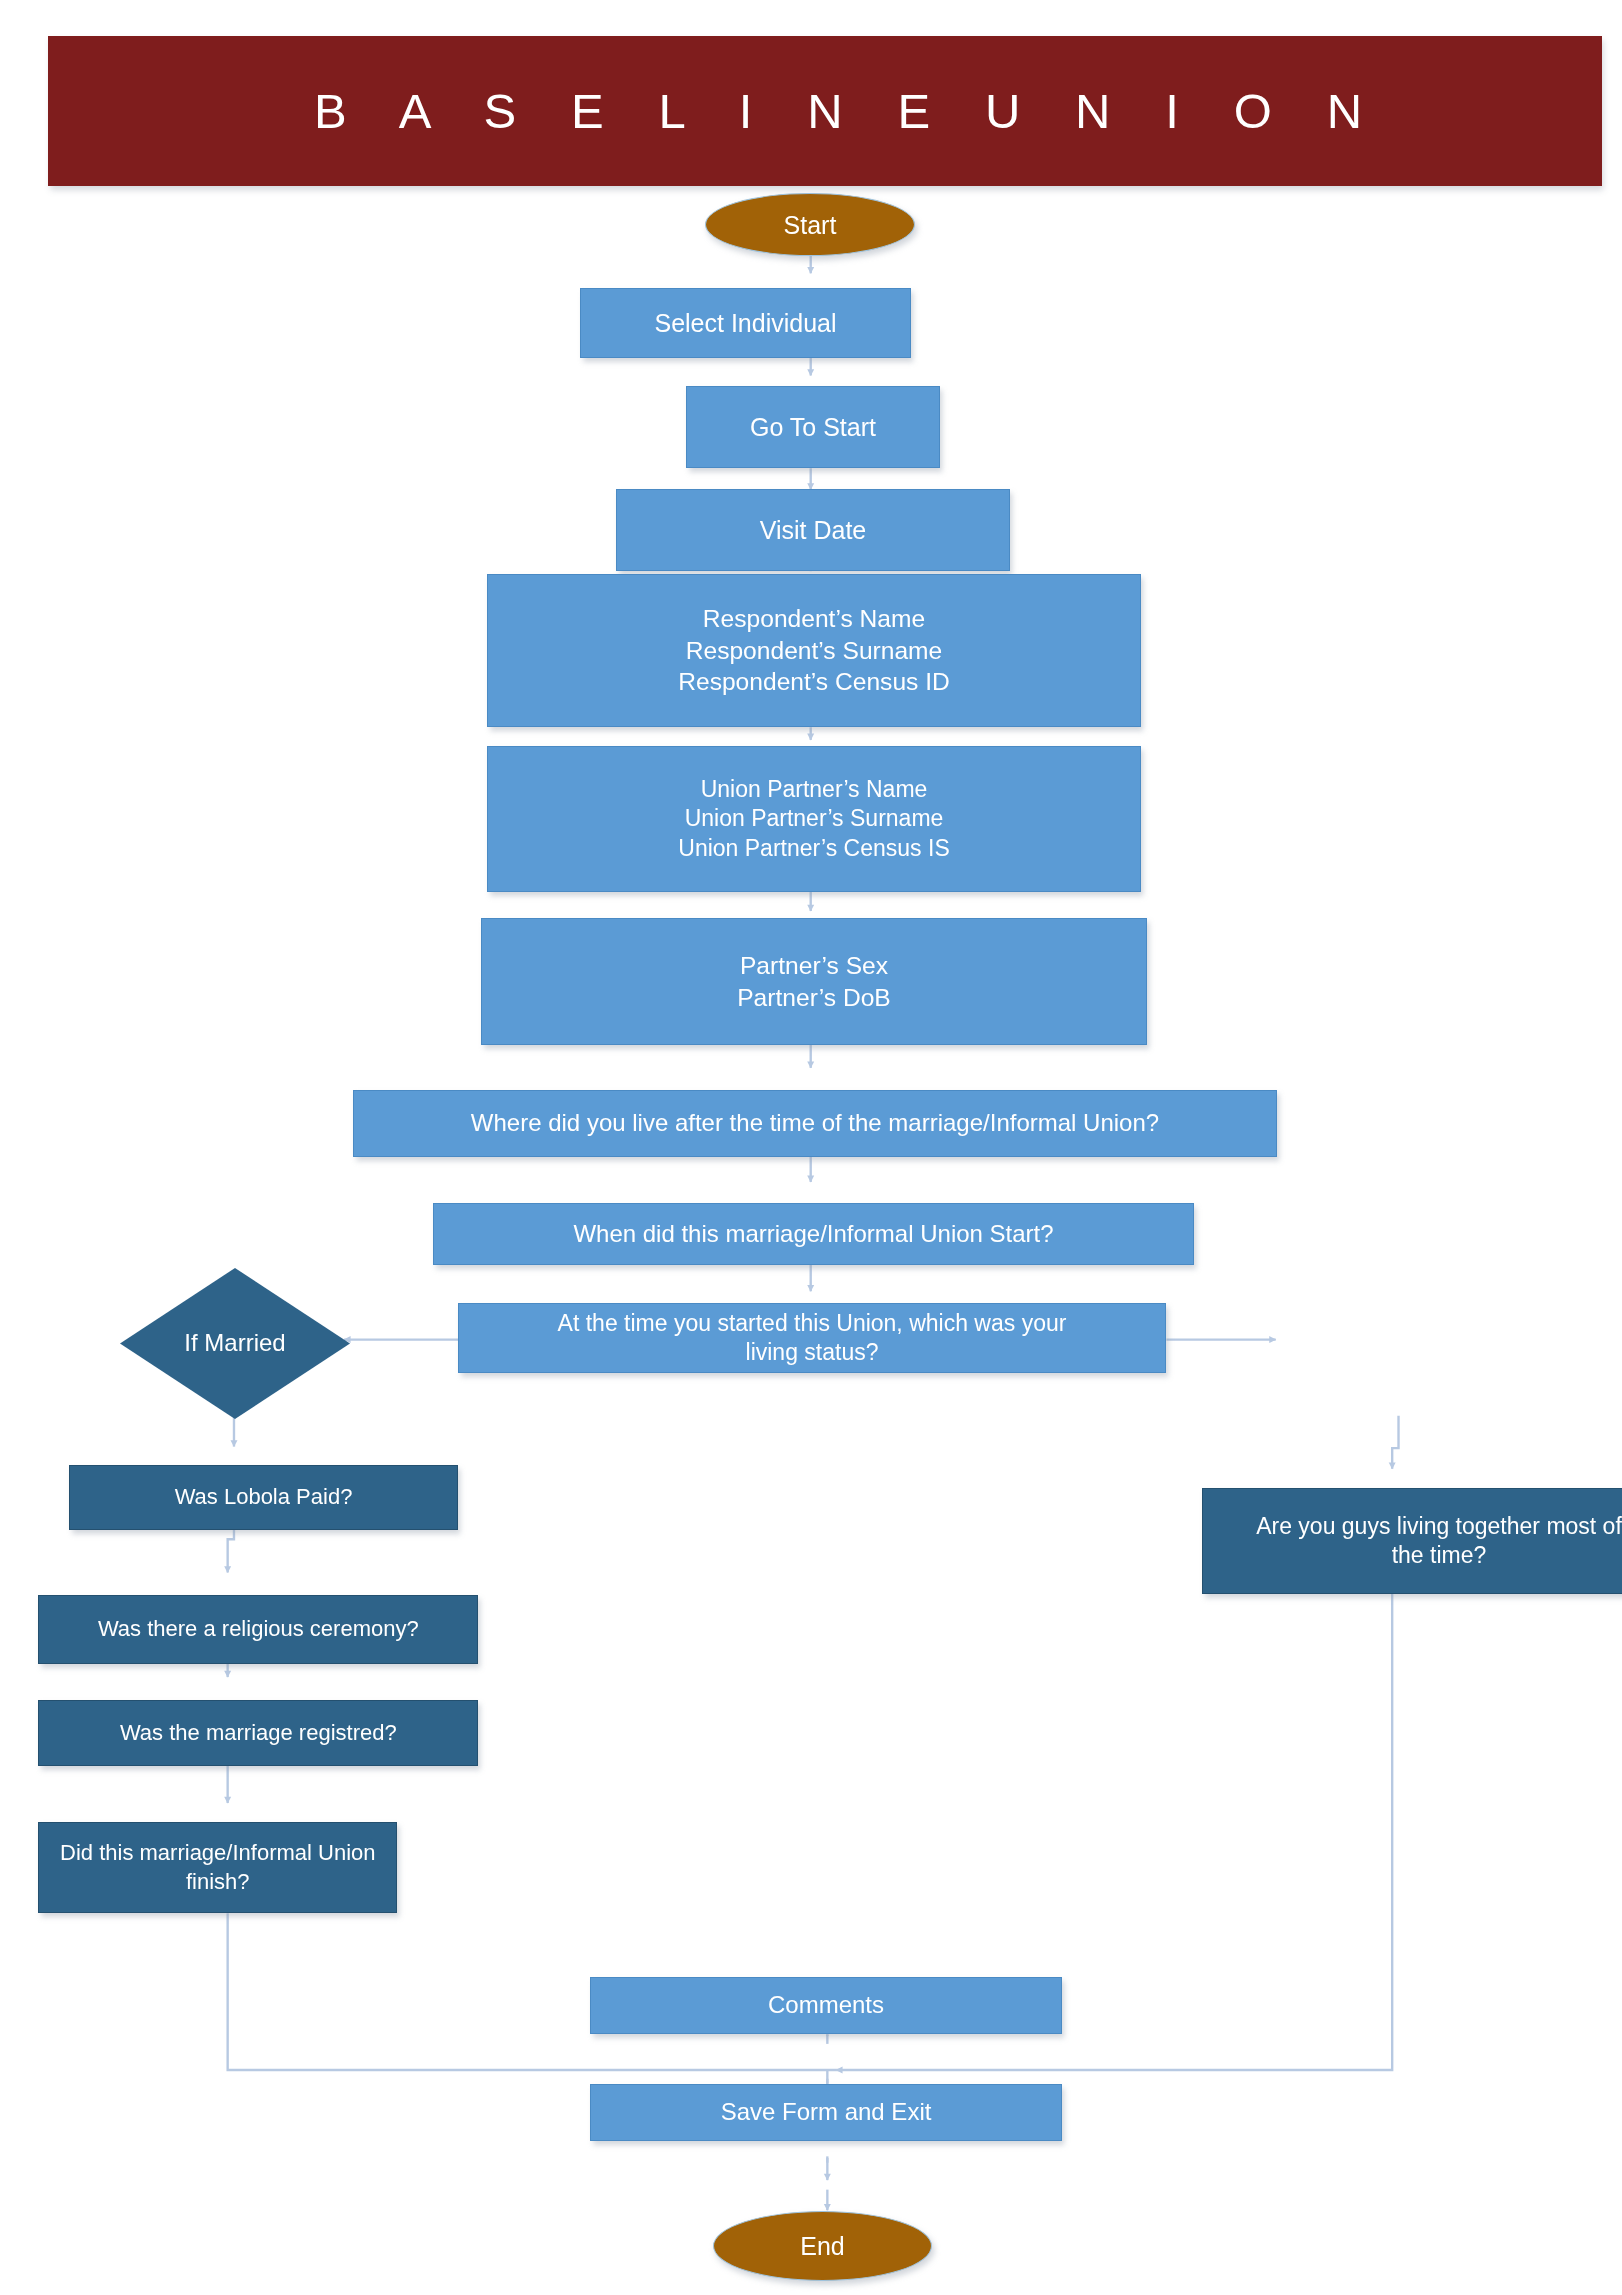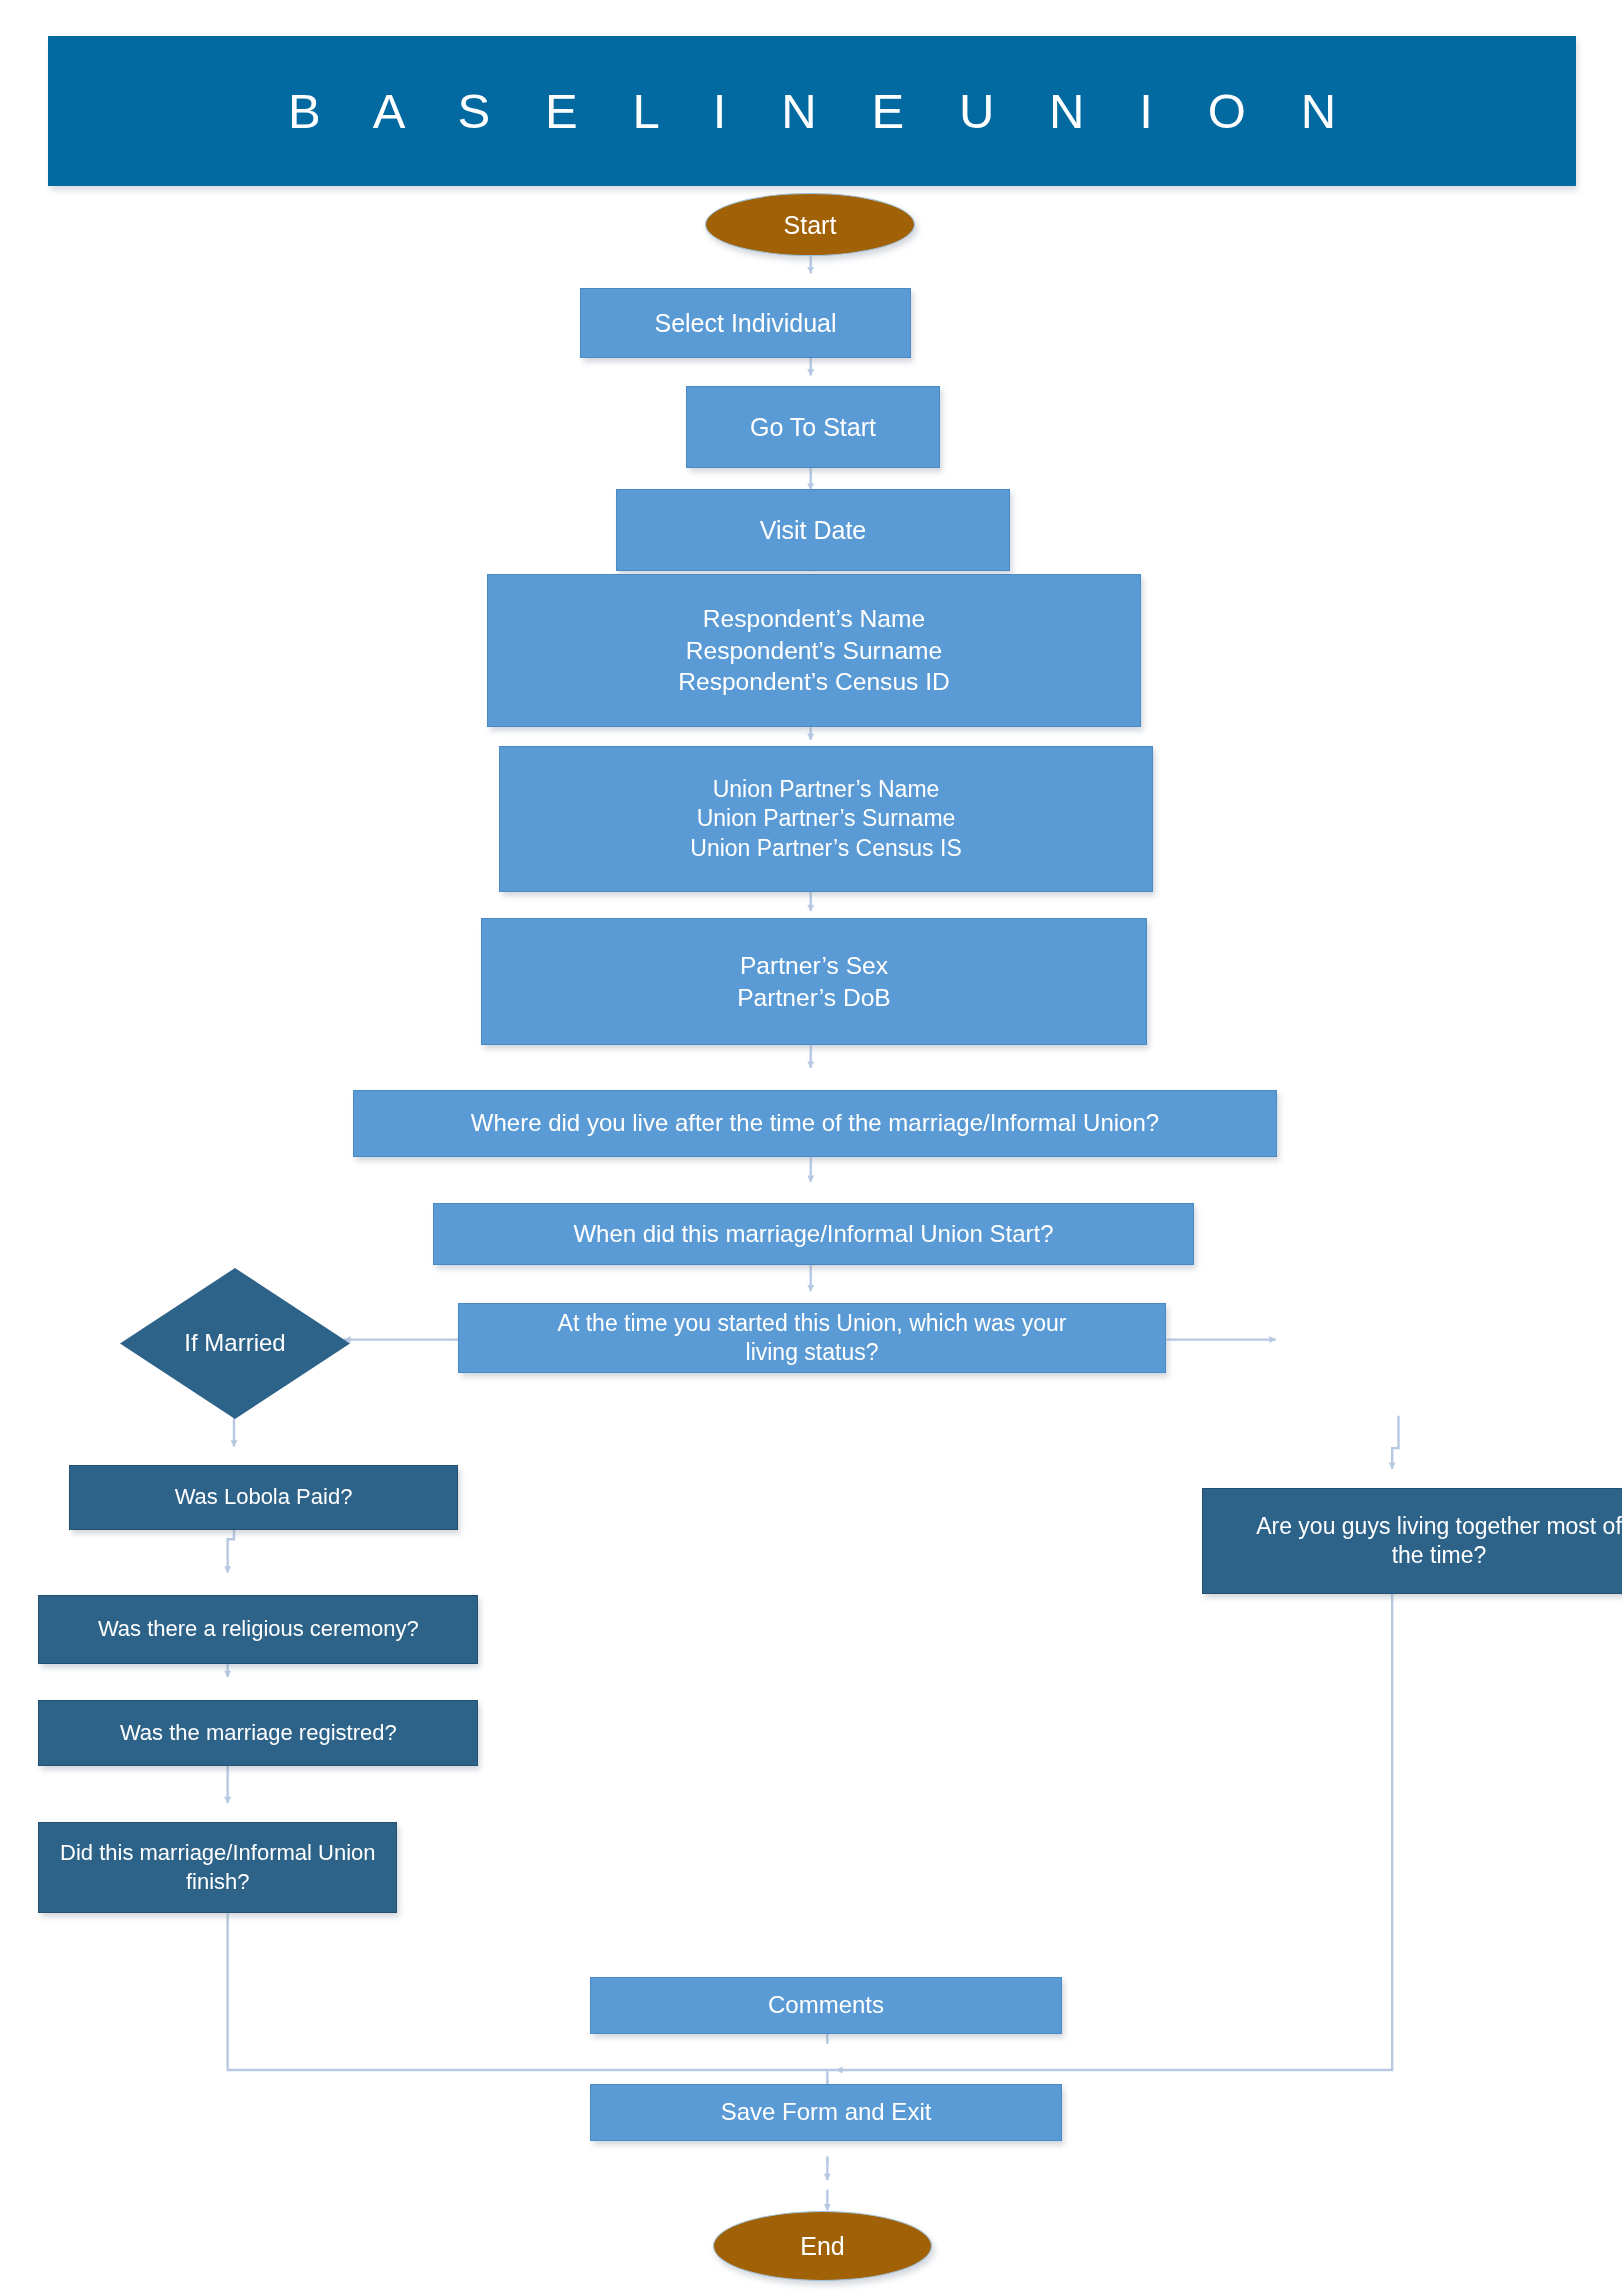--- a/index.html
+++ b/index.html
@@ -7,24 +7,25 @@
   body{
     width:1623px;height:2295px;position:relative;overflow:hidden;
     font-family:"Liberation Sans","DejaVu Sans",sans-serif;
     -webkit-font-smoothing:antialiased;
   }
   #canvas{position:absolute;left:0;top:0;width:1623px;height:2295px;}
 
   
   .title-bar{
     position:absolute;left:48px;top:36px;width:1528px;height:150px;
-    background:#0369a1;
+    background:#7f1d1d;
     box-shadow:2.4px 4px 6.3px rgba(120,130,145,0.30);
     display:flex;align-items:center;justify-content:center;
     z-index:5;
+    padding-left:26px;
   }
   .title-bar .title-text{
     color:#ffffff;font-size:49px;font-weight:400;letter-spacing:20.6px;
     text-indent:20.6px;white-space:nowrap;line-height:1;
   }
 
   
   .node{
     position:absolute;box-sizing:border-box;
     display:flex;align-items:center;justify-content:center;
@@ -163,21 +164,21 @@
   <div class="node proc" style="left:616px;top:489px;width:394px;height:82px;font-size:25px;">
     <span>Visit Date</span>
   </div>
 
   <div class="node proc" style="left:487px;top:574px;width:654px;height:153px;font-size:24.6px;flex-direction:column;">
     <span>Respondent’s Name</span>
     <span>Respondent’s Surname</span>
     <span>Respondent’s Census ID</span>
   </div>
 
-  <div class="node proc" style="left:487px;top:746px;width:654px;height:146px;font-size:23px;flex-direction:column;margin-left:12px;">
+  <div class="node proc" style="left:487px;top:746px;width:654px;height:146px;font-size:23px;flex-direction:column;">
     <span>Union Partner’s Name</span>
     <span>Union Partner’s Surname</span>
     <span>Union Partner’s Census IS</span>
   </div>
 
   <div class="node proc" style="left:481px;top:918px;width:666px;height:127px;font-size:24.6px;flex-direction:column;">
     <span>Partner’s Sex</span>
     <span>Partner’s DoB</span>
   </div>
 

